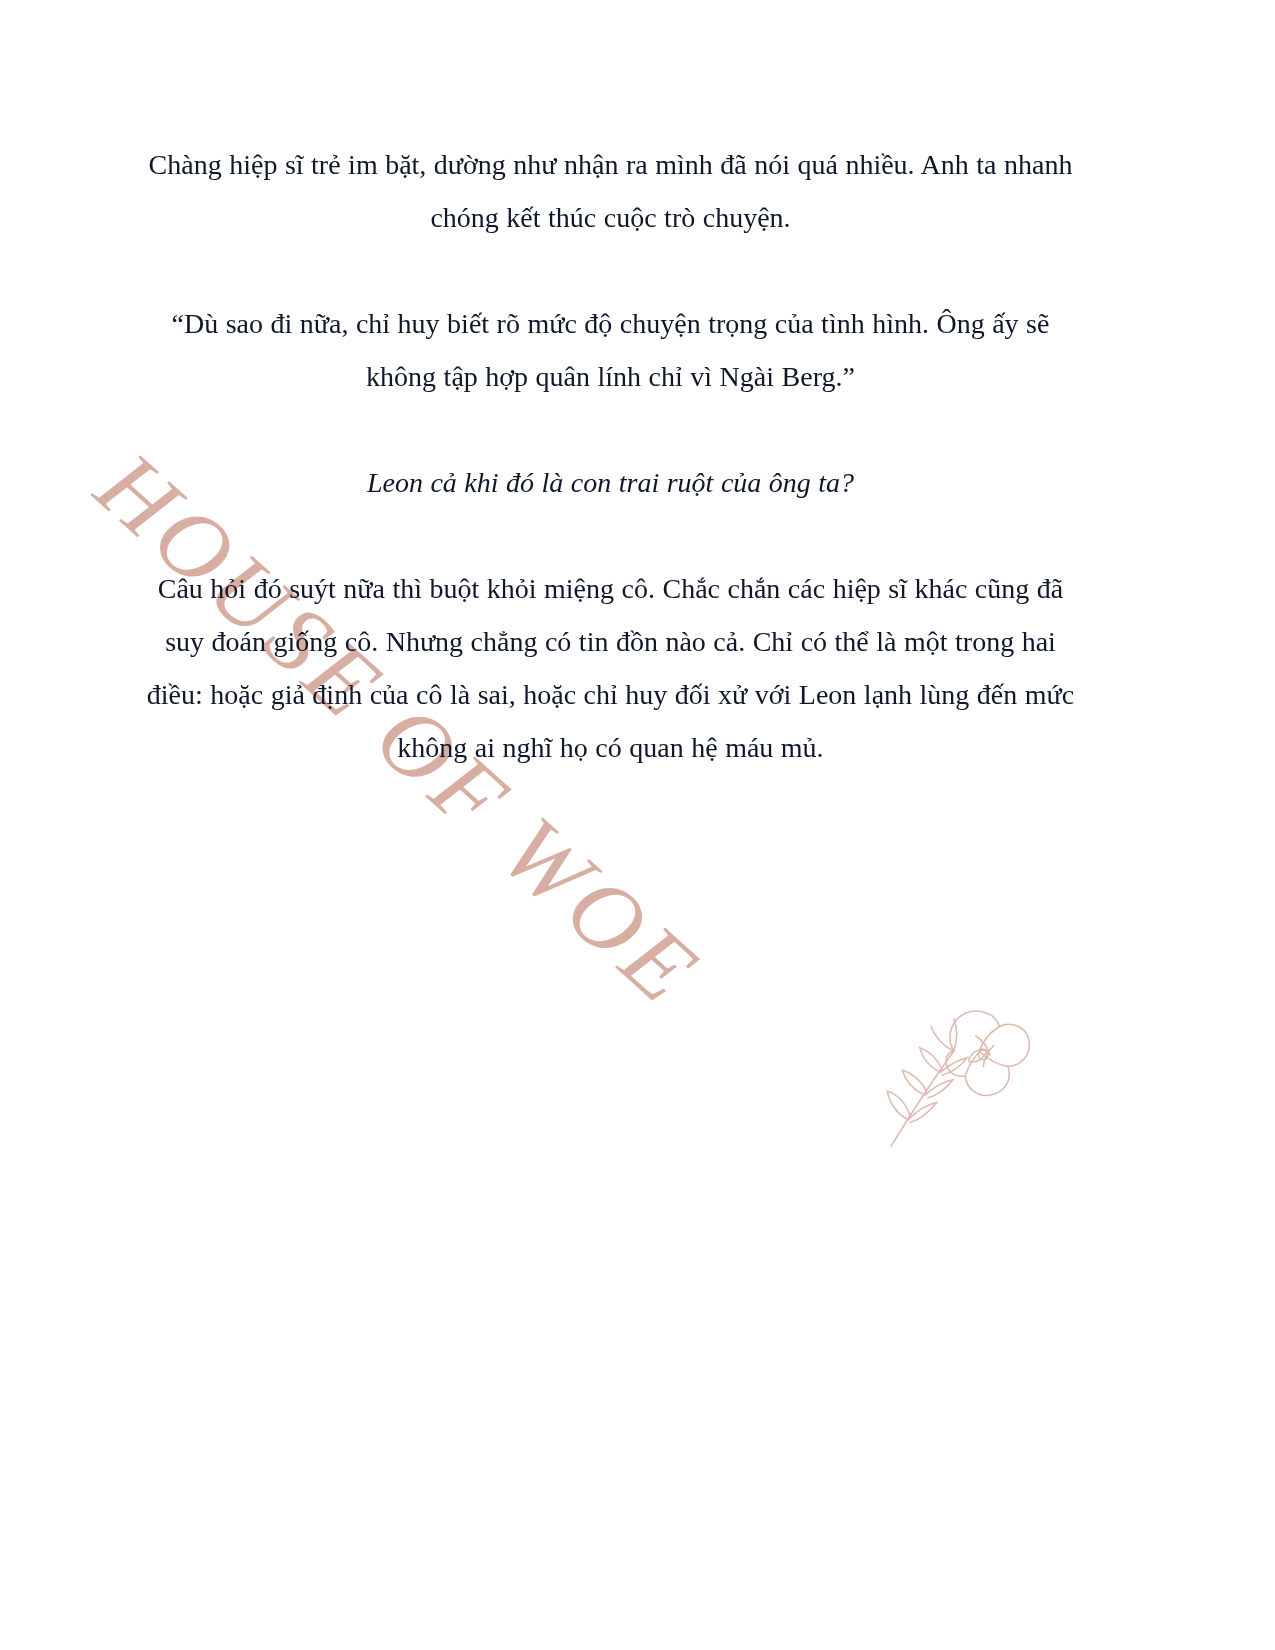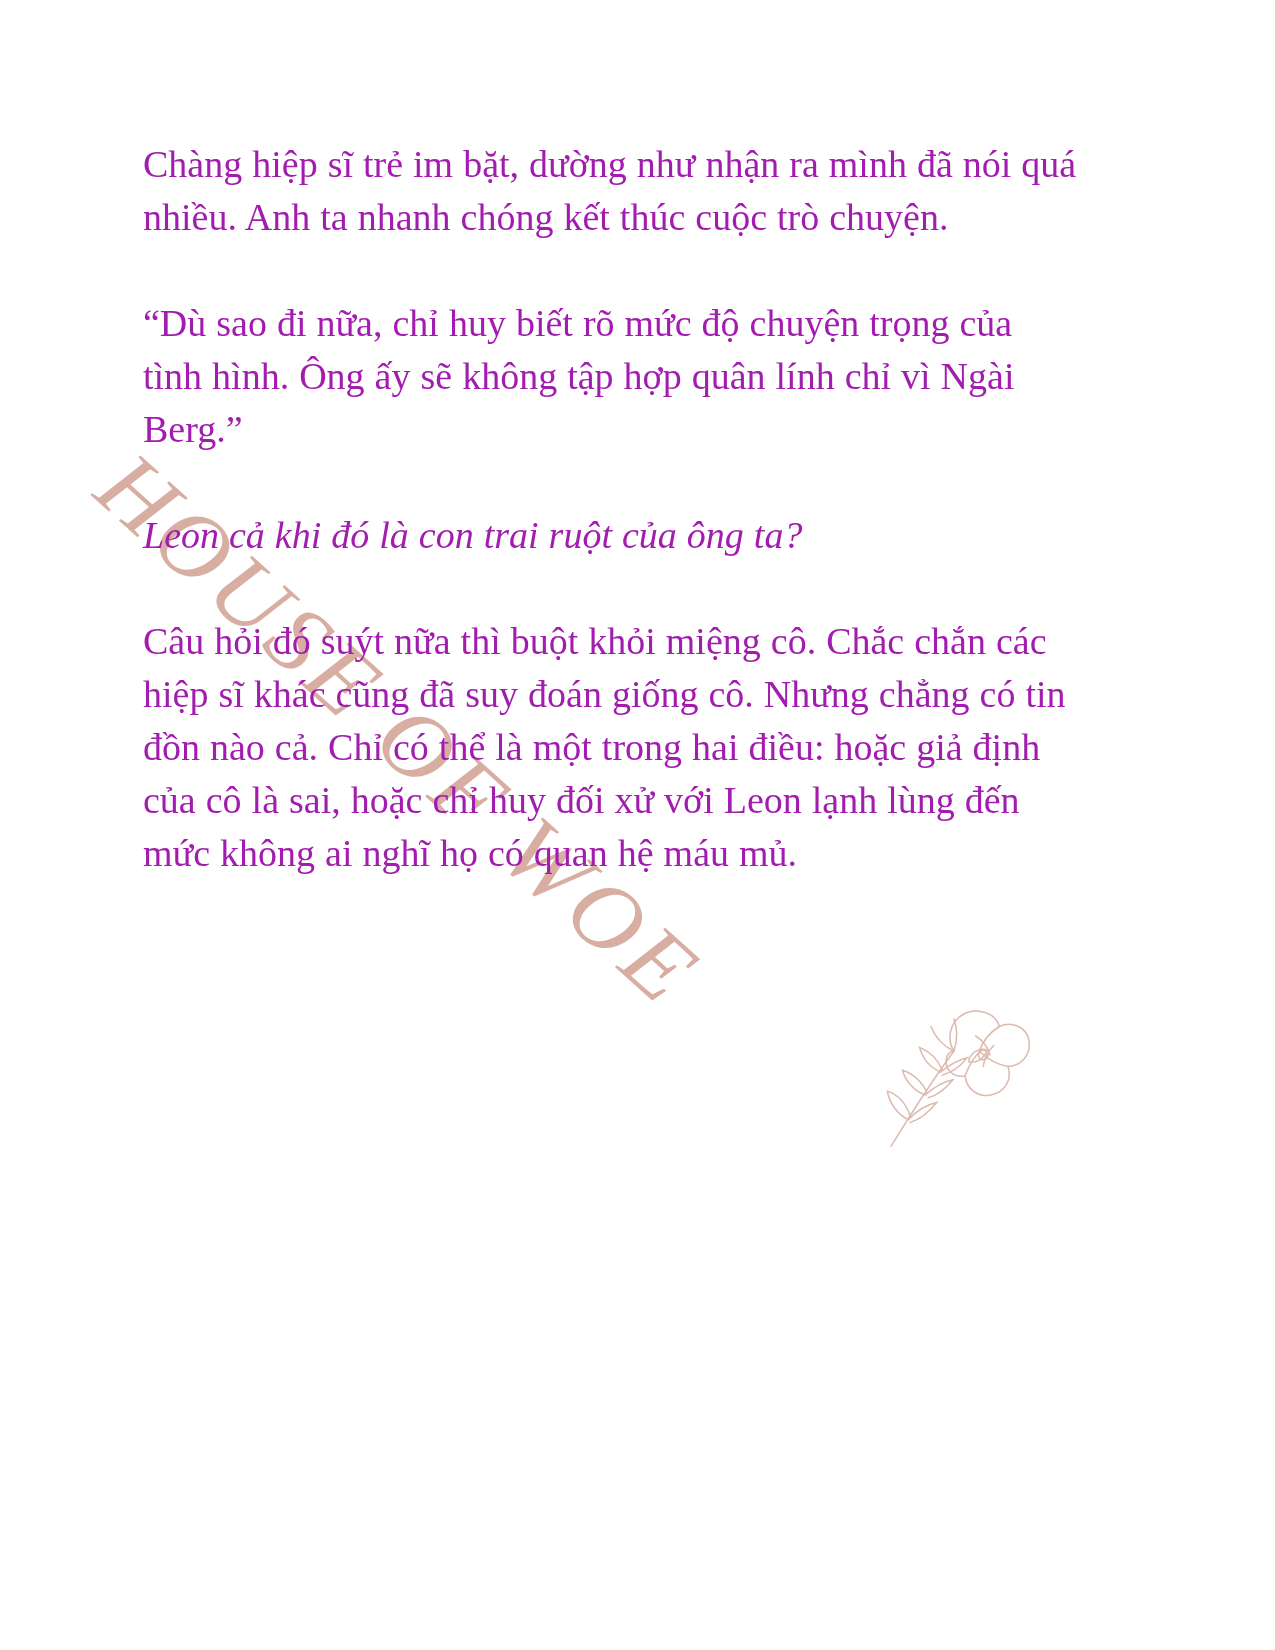--- a/index.html
+++ b/index.html
@@ -57,25 +57,25 @@
   
   #content {
     position: absolute;
     left: 143px;
     top: 138px;
     width: 935px;
     z-index: 3;
   }
 
   .para {
-    font-size: 38px;
+    font-size: 28px;
     line-height: 53px;
-    color: #a21caf;
+    color: #0f172a;
     margin: 0 0 53px 0;
-    text-align: left;
+    text-align: center;
     word-spacing: .5px;
     white-space: pre-wrap;
   }
 
   .para.italic {
     font-style: italic;
   }
 
   .para.last {
     margin-bottom: 0;

